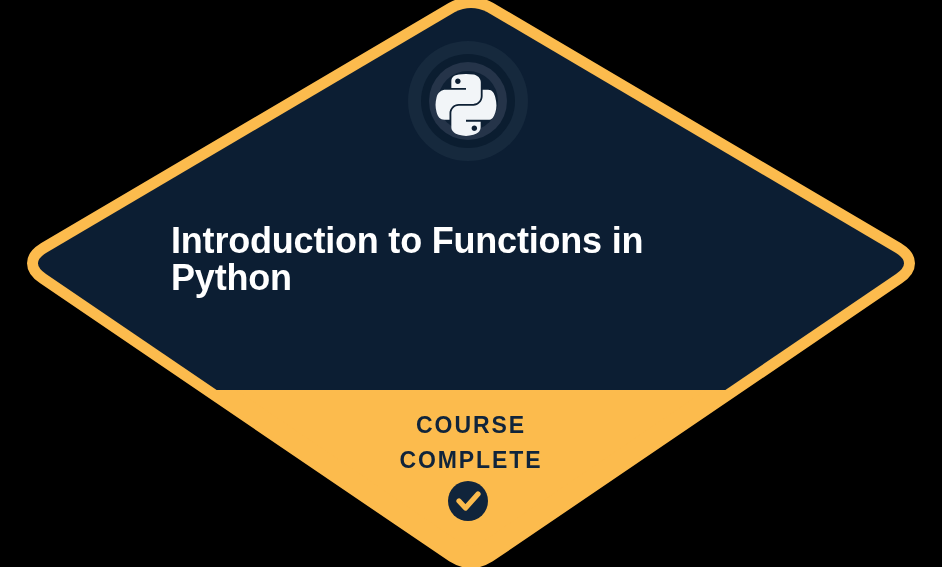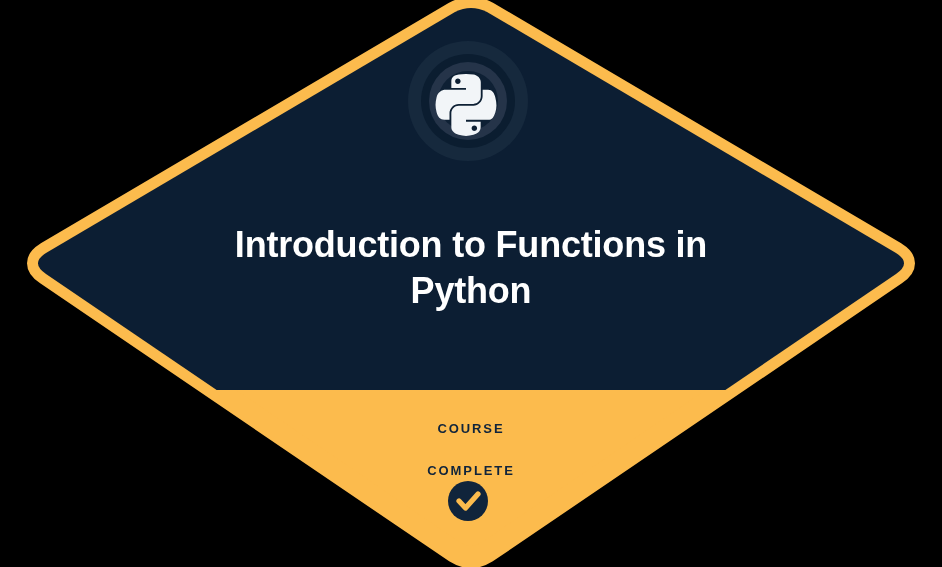--- a/index.html
+++ b/index.html
@@ -33,40 +33,40 @@
     top: 0;
     width: 942px;
     height: 567px;
     pointer-events: none;
   }
   #course-title {
     position: absolute;
     left: 171px;
     top: 222px;
     width: 600px;
-    text-align: center;
+    text-align: left;
     color: #ffffff;
     font-family: "Liberation Sans", sans-serif;
     font-size: 36px;
     font-weight: bold;
-    line-height: 46px;
+    line-height: 37px;
     letter-spacing: -0.2px;
     white-space: pre-line;
   }
   #status-label {
     position: absolute;
     left: 171px;
     top: 408px;
     width: 600px;
     text-align: center;
     color: #10243b;
     font-family: "Liberation Sans", sans-serif;
-    font-size: 13px;
+    font-size: 23px;
     font-weight: bold;
-    line-height: 42px;
+    line-height: 35px;
     letter-spacing: 1.9px;
     white-space: pre-line;
   }
 </style>
 </head>
 <body>
 
 <div id="badge-stage">
 
   <svg id="badge-svg" viewBox="0 0 942 567">

